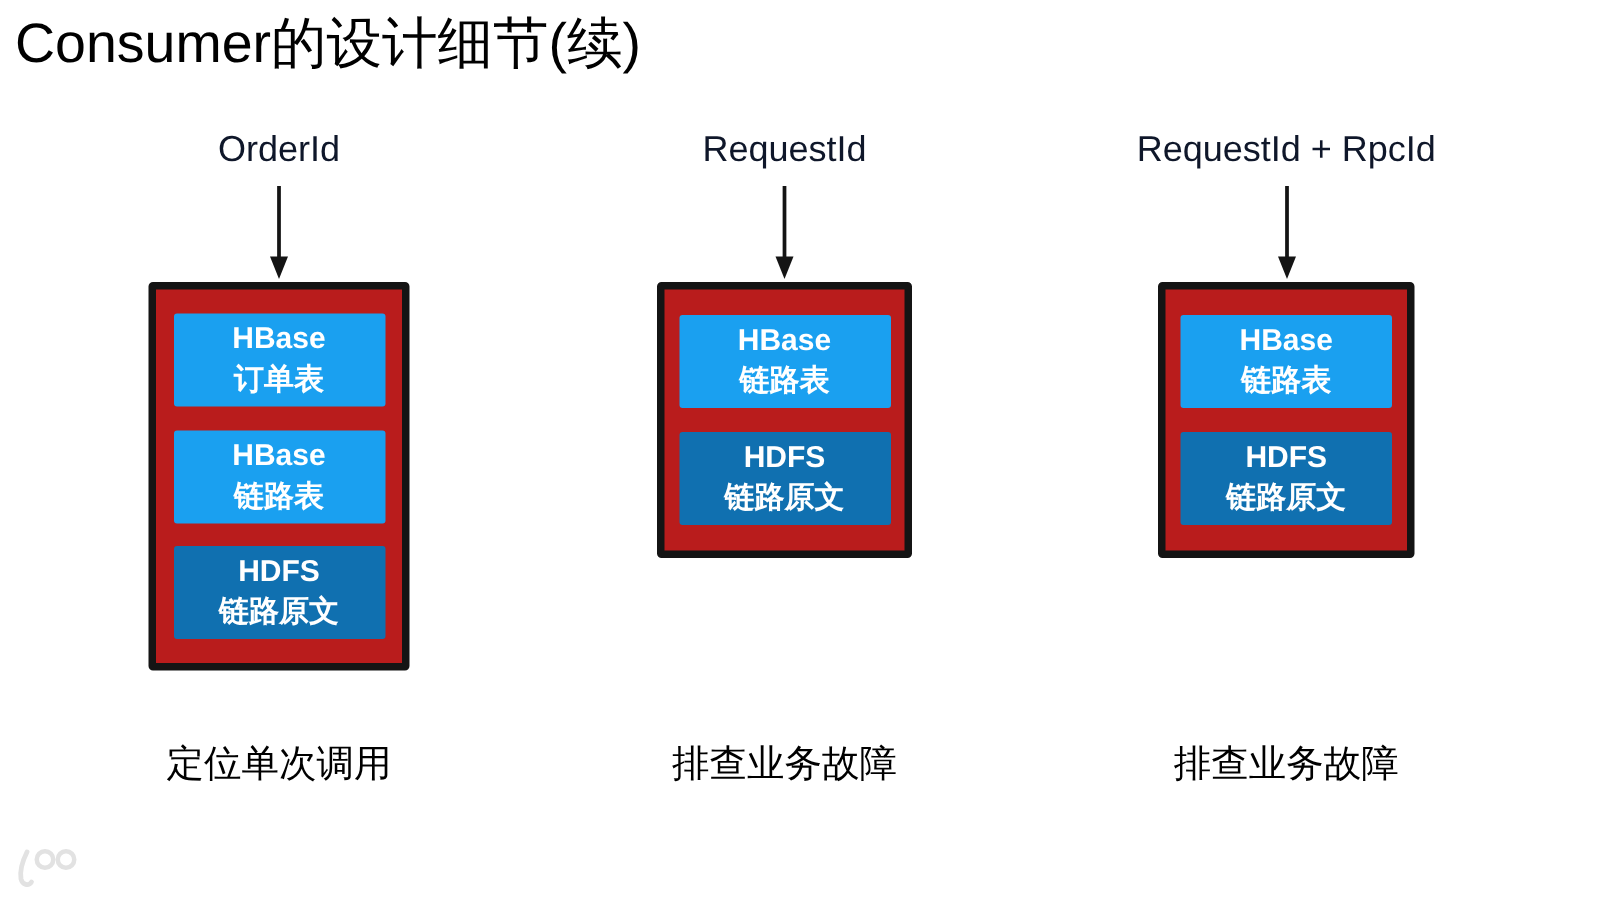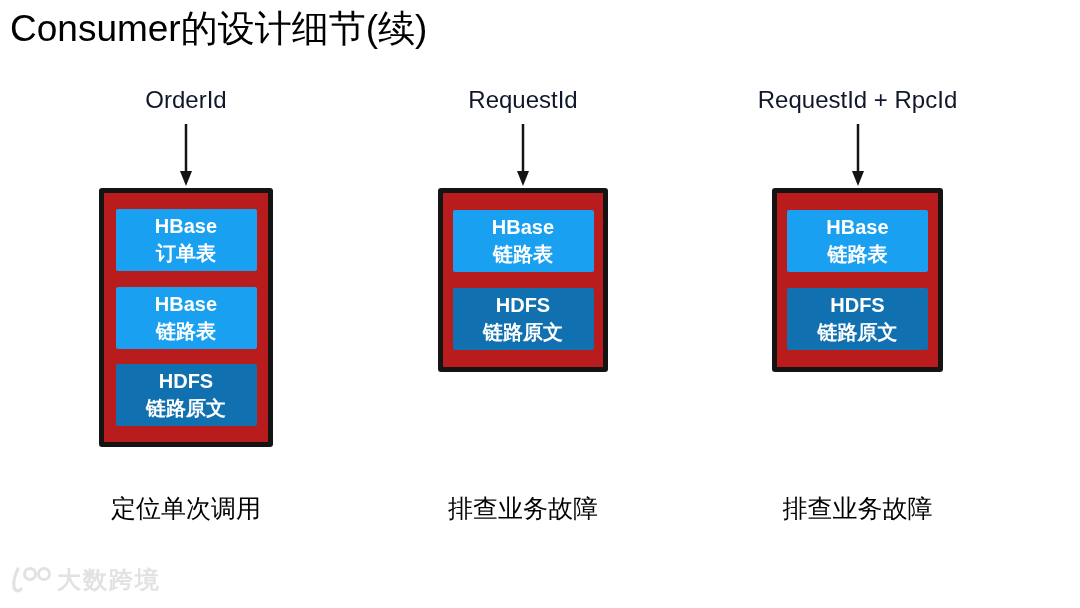--- a/index.html
+++ b/index.html
@@ -109,14 +109,13 @@
   </div>
   <div class="caption">排查业务故障</div>
 </div>
 
 <div class="watermark">
   <svg width="44" height="30" viewBox="0 0 44 30">
     <path d="M10 4 C7 10 5 16 6 22 C7 26 11 27 13 24" fill="none" stroke="#e2e2e2" stroke-width="3.2" stroke-linecap="round"></path>
     <circle cx="22" cy="9" r="5.5" fill="none" stroke="#e2e2e2" stroke-width="3"></circle>
     <circle cx="36" cy="9" r="5.5" fill="none" stroke="#e2e2e2" stroke-width="3"></circle>
   </svg>
-  <span class="wm-text">大数跨境</span>
 </div>
 
 </body></html>

